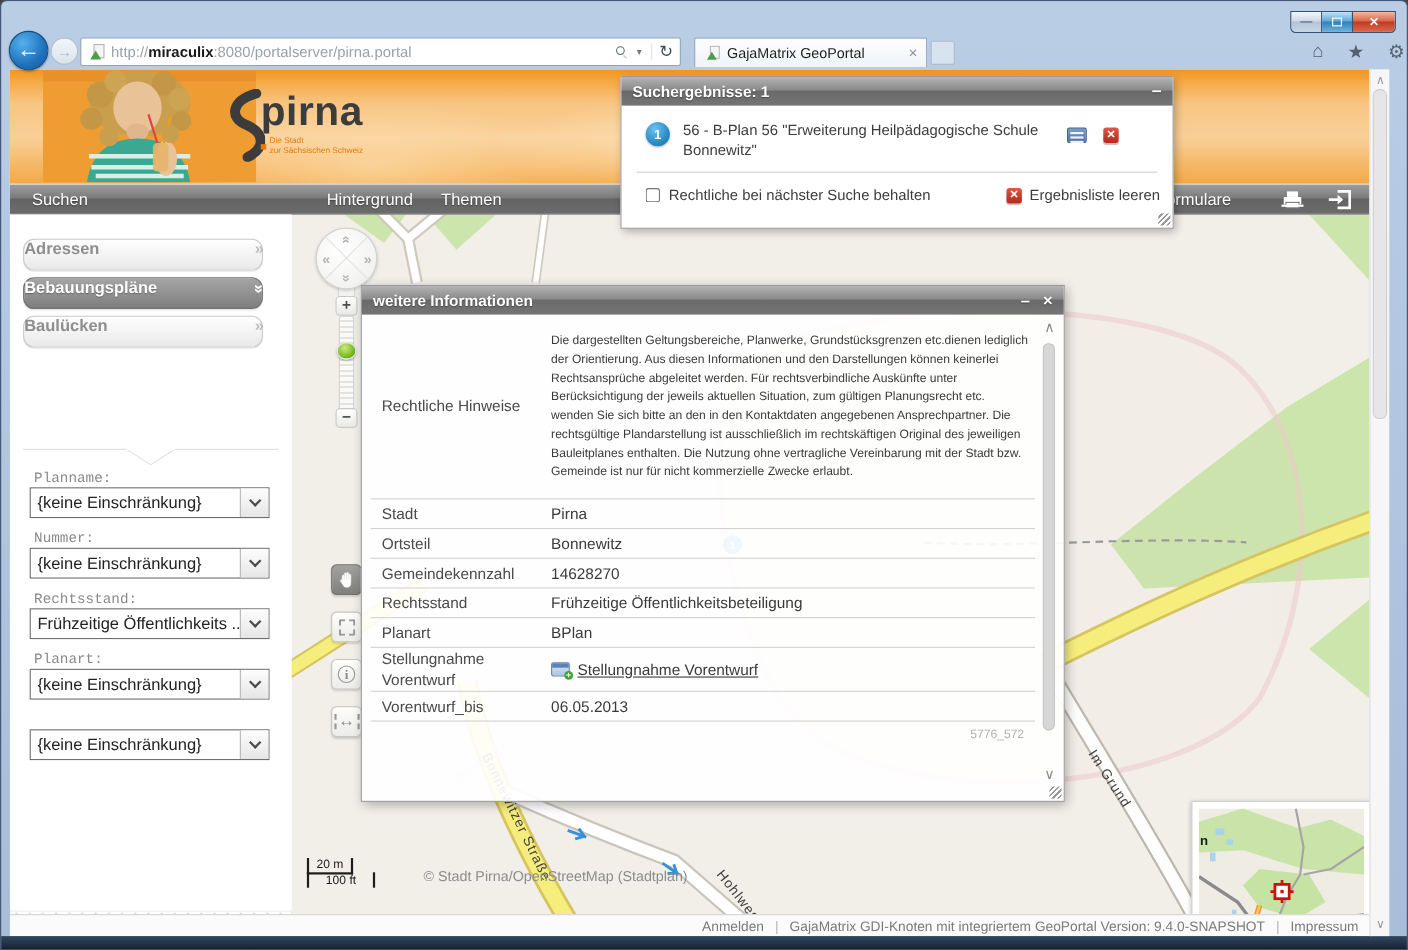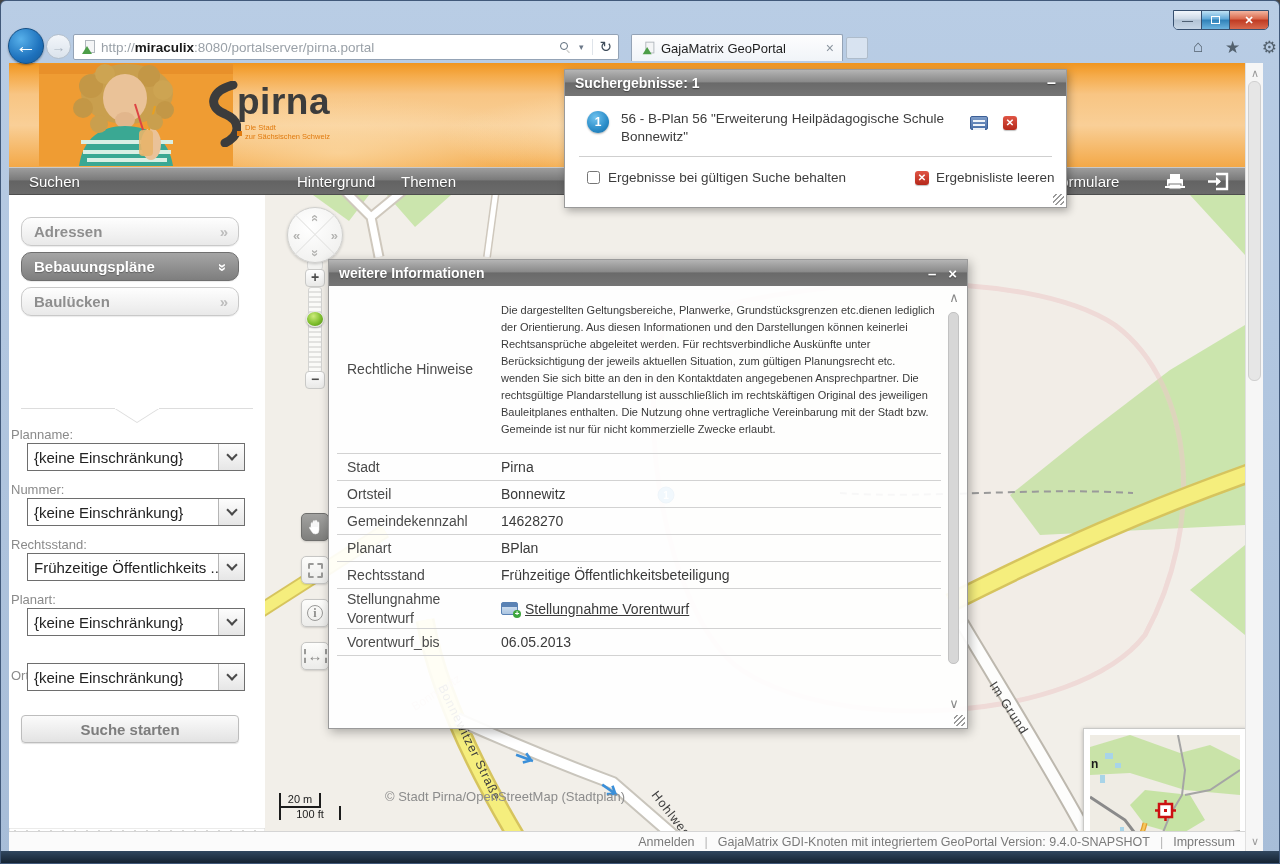--- a/index.html
+++ b/index.html
@@ -48,30 +48,30 @@
   .plogo{left:188px;top:20px;width:240px;height:70px;}
   .plogo .word{position:absolute;left:40px;top:0px;font-size:37px;font-weight:bold;color:#3c3c3c;letter-spacing:.5px;line-height:1;}
   .plogo .sub{position:absolute;left:48px;top:40px;font-size:7.5px;color:#e07b10;line-height:1.25;}
   .plogo .sq{position:absolute;left:40px;top:48px;width:5px;height:5px;background:#e07b10;}
   
   .navbar{top:104px;left:0;width:1236px;height:28px;background:linear-gradient(#9d9d9d,#7b7b7b 45%,#636363 50%,#6b6b6b);border-top:1px solid #c9c9c9;border-bottom:1px solid #4e4e4e;color:#fff;z-index:2;}
   .navitem{position:absolute;top:5px;font-size:15px;color:#fff;text-shadow:0 1px 1px rgba(0,0,0,.4);}
   
   .sidebar{top:132px;left:0;width:256px;height:636px;background:#fff;z-index:2;}
   .acc{position:absolute;left:12px;width:218px;height:29px;border-radius:10px;border:1px solid #c9c9c9;
-     background:linear-gradient(#fefefe,#e9e9e9);display:flex;align-items:center;padding:0 12px;box-shadow:0 1px 1px rgba(0,0,0,.08);}
+     background:linear-gradient(#fefefe,#e9e9e9);display:flex;align-items:flex-start;padding:0 0;box-shadow:0 1px 1px rgba(0,0,0,.08);}
   .acc .lbl{flex:1;font-size:15px;font-weight:bold;color:#8e8e8e;}
   .acc .chv{font-size:15px;font-weight:bold;color:#bdbdbd;letter-spacing:-2px;}
   .acc.active{background:linear-gradient(#a5a5a5,#7e7e7e);border-color:#6f6f6f;}
   .acc.active .lbl{color:#fff;text-shadow:0 1px 1px rgba(0,0,0,.3);}
   .acc.active .chv{color:#fff;transform:rotate(90deg);}
   .notch{position:absolute;left:0;top:213px;width:256px;height:16px;}
   .notch .line{position:absolute;top:0;height:1px;background:#ddd;}
   .notch .tri{position:absolute;left:106px;top:0;width:0;height:0;border-left:22px solid transparent;border-right:22px solid transparent;border-top:14px solid #fff;filter:drop-shadow(0 1px 0 #ddd);}
-  .flabel{position:absolute;left:2px;font-size:13px;color:#8a8a8a;}
+  .flabel{position:absolute;left:22px;font-size:13px;color:#8a8a8a;font-family:Liberation Mono, monospace;}
   .fselect{position:absolute;left:18px;width:218px;height:28px;background:#fff;border:1px solid #6e6e6e;display:flex;align-items:stretch;}
   .fval{flex:1;font-size:15px;color:#222;padding:5px 4px 0 6px;white-space:nowrap;overflow:hidden;}
   .fbtn{width:26px;border-left:1px solid #b5b5b5;background:linear-gradient(#fdfdfd,#e6e6e6);display:flex;align-items:center;justify-content:center;}
   .fchev{width:8px;height:8px;border-right:2px solid #4a4a4a;border-bottom:2px solid #4a4a4a;transform:rotate(45deg);margin-top:-4px;}
   .searchbtn{position:absolute;left:12px;width:218px;height:28px;border-radius:4px;border:1px solid #bdbdbd;
      background:linear-gradient(#fbfbfb,#e3e3e3);font-size:15px;font-weight:bold;color:#7d7d7d;display:flex;align-items:center;justify-content:center;box-shadow:0 1px 1px rgba(0,0,0,.12);}
   .brandarea{position:absolute;left:0;top:633px;width:256px;height:66px;background:#f7f7f5;}
   .brandname{position:absolute;left:78px;top:10px;font-family:"Liberation Serif",serif;font-size:21px;font-weight:bold;color:#235a8c;}
   
   .maparea{top:132px;left:256px;width:980px;height:638px;background:#f2efe9;overflow:hidden;z-index:1;}
@@ -87,21 +87,21 @@
   .zknob{left:41px;top:116px;width:18px;height:16px;border-radius:50%;z-index:4;
       background:radial-gradient(circle at 40% 30%,#cdeb7c,#7fbf2e 55%,#4e8a14);border:1px solid #e8e8e6;box-shadow:0 1px 2px rgba(0,0,0,.3);}
   .zbtn.minus{top:176px;}
   .tool{left:36px;width:28px;height:28px;border-radius:5px;background:linear-gradient(#fdfdfb,#ececea);border:1px solid #c6c6c4;z-index:3;display:flex;align-items:center;justify-content:center;box-shadow:0 1px 2px rgba(0,0,0,.15);}
   .tool.active{background:linear-gradient(#a2a2a0,#7f7f7d);border-color:#6f6f6d;}
   .selrect{width:15px;height:15px;border:2px dashed #9a9a98;border-radius:2px;}
   .infoc{width:16px;height:16px;border:1.6px solid #9a9a98;border-radius:50%;color:#8c8c8a;font-family:"Liberation Serif",serif;font-size:12px;font-weight:bold;text-align:center;line-height:15px;}
   .meas{color:#8c8c8a;font-size:15px;border-left:2px dashed #9a9a98;border-right:2px dashed #9a9a98;padding:0 2px;line-height:14px;}
   
   .scalebar{left:14px;top:585px;z-index:3;font-size:11px;color:#1c1c1c;}
-  .sb1{width:42px;height:15px;border-left:2px solid #1c1c1c;border-right:2px solid #1c1c1c;border-bottom:2px solid #1c1c1c;text-align:center;margin-top:13px;}
+  .sb1{width:42px;height:15px;border-left:2px solid #1c1c1c;border-right:2px solid #1c1c1c;border-bottom:2px solid #1c1c1c;text-align:center;}
   .sb2w{width:62px;border-left:2px solid #1c1c1c;border-right:2px solid #1c1c1c;height:14px;margin-top:-2px;text-align:center;padding-top:2px;}
   .attrib{left:120px;top:594px;z-index:3;font-size:13px;color:#8c8c8c;}
   
   .minimap{left:818px;top:533px;width:164px;height:168px;background:#fff;border:1px solid #c9c9c7;box-shadow:0 1px 4px rgba(0,0,0,.25);z-index:3;}
   
   .popup{top:6px;left:555px;width:503px;height:139px;background:#fff;border:1px solid #9a9a9a;box-shadow:2px 3px 8px rgba(0,0,0,.3);z-index:20;}
   .ptitle{position:absolute;left:0;top:0;right:0;height:26px;background:linear-gradient(#b4b4b4,#8a8a8a 45%,#6a6a6a 50%,#757575);
      color:#fff;font-weight:bold;font-size:14px;display:flex;align-items:center;padding:0 10px;text-shadow:0 1px 1px rgba(0,0,0,.4);text-align:right;}
   .pmin{margin-left:auto;font-weight:bold;font-size:16px;line-height:10px;}
   .badge{position:absolute;left:22px;top:41px;width:22px;height:22px;border-radius:50%;
@@ -436,21 +436,20 @@
           </span>
       </div>
       <div class="flabel" style="top:452px;margin-top:21px;">Ortsteil:</div>
       <div class="fselect" style="top:468px;">
         <span class="fval">{keine Einschränkung}</span>
         <span class="fbtn">
             <span class="fchev"></span>
           </span>
       </div>
 
-      <div class="searchbtn" style="top:520px;">Suche starten</div>
 
       <div class="brandarea">
         <svg width="256" height="10" viewBox="0 0 256 10" style="position:absolute;top:0;left:0;">
           <path d="M0,8 L6,2 L12,8 L18,2 L24,8 L30,2 L36,8 L42,2 L48,8 L54,2 L60,8 L66,2 L72,8 L78,2 L84,8 L90,2 L96,8 L102,2 L108,8 L114,2 L120,8 L126,2 L132,8 L138,2 L144,8 L150,2 L156,8 L162,2 L168,8 L174,2 L180,8 L186,2 L192,8 L198,2 L204,8 L210,2 L216,8 L222,2 L228,8 L234,2 L240,8 L246,2 L252,8 L256,4 L256,0 L0,0 Z" fill="#ffffff" stroke="#d8d8d6" stroke-width="1"></path>
         </svg>
         <svg width="58" height="46" viewBox="0 0 58 46" style="position:absolute;left:14px;top:14px;">
           <path d="M10,40 Q26,6 52,8 L44,22 Q28,20 20,42 Z" fill="#2f8f2f"></path>
           <path d="M12,38 Q27,10 49,11 L45,19 Q29,18 19,39 Z" fill="#6cc06c"></path>
           <path d="M52,8 L56,12 L48,26 L44,22 Z" fill="#1f4e79"></path>
           <path d="M20,42 L24,45 M28,34 L32,38 M36,26 L40,30 M44,19 L48,23 M12,42 L8,46 M16,36 L11,39" stroke="#333" stroke-width="1.4"></path>
@@ -470,21 +469,21 @@
       <div class="rtext">56 - B-Plan 56 "Erweiterung Heilpädagogische Schule Bonnewitz"</div>
       <div class="ricon" style="left:405px;">
           <i></i>
           <i></i>
           <i></i>
         </div>
       <div class="abs redx" style="left:438px;top:46px;">✕</div>
       <div class="pdiv"></div>
       <label class="pcheckrow">
         <input type="checkbox" style="">
-        <span>Ergebnisse bei gültigen Suche behalten</span>
+        <span>Rechtliche bei nächster Suche behalten</span>
       </label>
       <div class="pclear">
         <span class="redx" style="margin-right:7px;">✕</span>
         <span>Ergebnisliste leeren</span>
       </div>
       <div class="rz"></div>
     </div>
 
     <div class="abs dlg">
       <div class="ptitle">
@@ -505,41 +504,42 @@
         </div>
         <div class="irow" style="height:27px;">
           <div class="il">Ortsteil</div>
             <div class="iv">Bonnewitz</div>
         </div>
         <div class="irow" style="height:27px;">
           <div class="il">Gemeindekennzahl</div>
             <div class="iv">14628270</div>
         </div>
         <div class="irow" style="height:27px;">
+          <div class="il">Rechtsstand</div>
+            <div class="iv">Frühzeitige Öffentlichkeitsbeteiligung</div>
+        </div>
+        <div class="irow" style="height:27px;">
           <div class="il">Planart</div>
             <div class="iv">BPlan</div>
-        </div>
-        <div class="irow" style="height:27px;">
-          <div class="il">Rechtsstand</div>
-            <div class="iv">Frühzeitige Öffentlichkeitsbeteiligung</div>
         </div>
         <div class="irow" style="height:40px;">
           <div class="il" style="width:158px;">Stellungnahme Vorentwurf</div>
           <div class="iv ilink">
             <span class="tblico">
                 <span class="bar"></span>
                 <span class="plus">+</span>
               </span>
             <a href="#">Stellungnahme Vorentwurf</a>
           </div>
         </div>
         <div class="irow" style="height:27px;">
           <div class="il">Vorentwurf_bis</div>
             <div class="iv">06.05.2013</div>
         </div>
+        <div class="iref">5776_572</div>
       </div>
       <div class="dscroll">
         <span class="dsar" style="top:0;">∧</span>
         <span class="dsthumb" style="top:22px;height:352px;"></span>
         <span class="dsar" style="bottom:0;">∨</span>
       </div>
       <div class="rz"></div>
     </div>
 
     <div class="abs statusbar">

